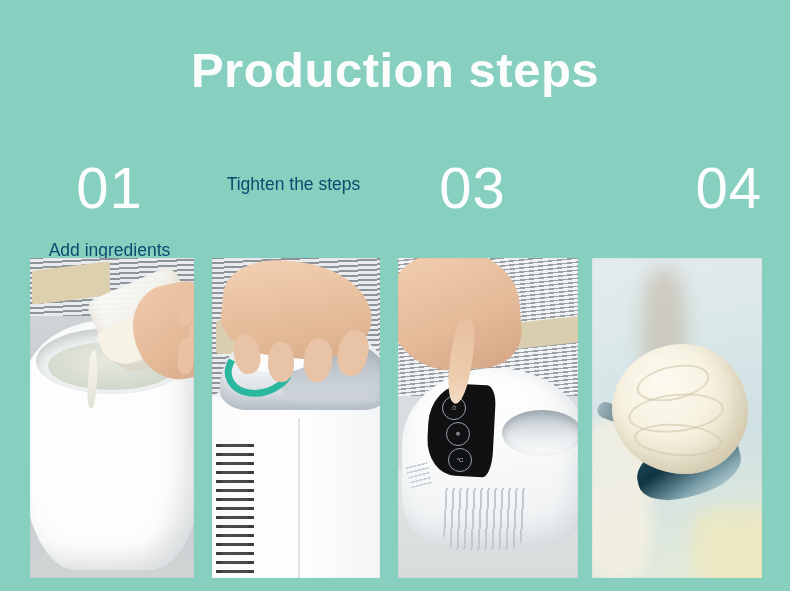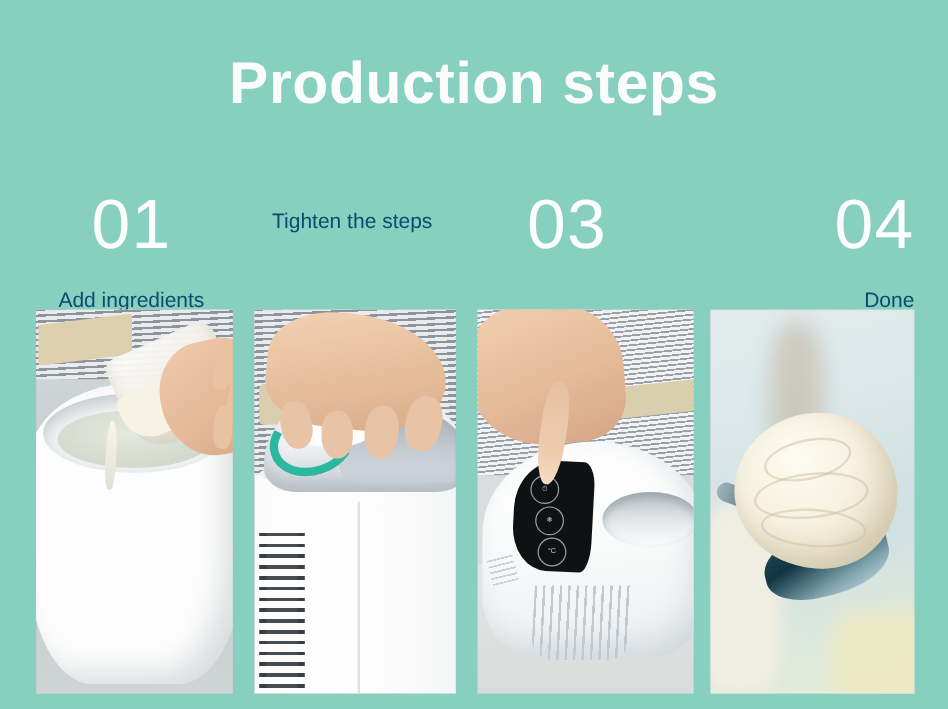--- a/index.html
+++ b/index.html
@@ -442,21 +442,20 @@
     <div class="step-head" style="left:206px; width:175px;">
       <span class="caption">Tighten the steps</span>
     </div>
 
     <div class="step-head" style="left:385px; width:175px;">
       <span class="num">03</span>
     </div>
 
     <div class="step-head" style="left:590px; width:172px;text-align:right;">
       <span class="num">04</span>
-      <span class="caption">Done</span>
     </div>
   </div>
 
   <div class="photo" style="left:30px; width:164px;">
     <div class="inner">
       <div class="stripes p1-wall"></div>
       <div class="p1-board"></div>
       <div class="p1-counter"></div>
       <div class="p1-bowl-outer"></div>
       <div class="p1-bowl-rim"></div>

